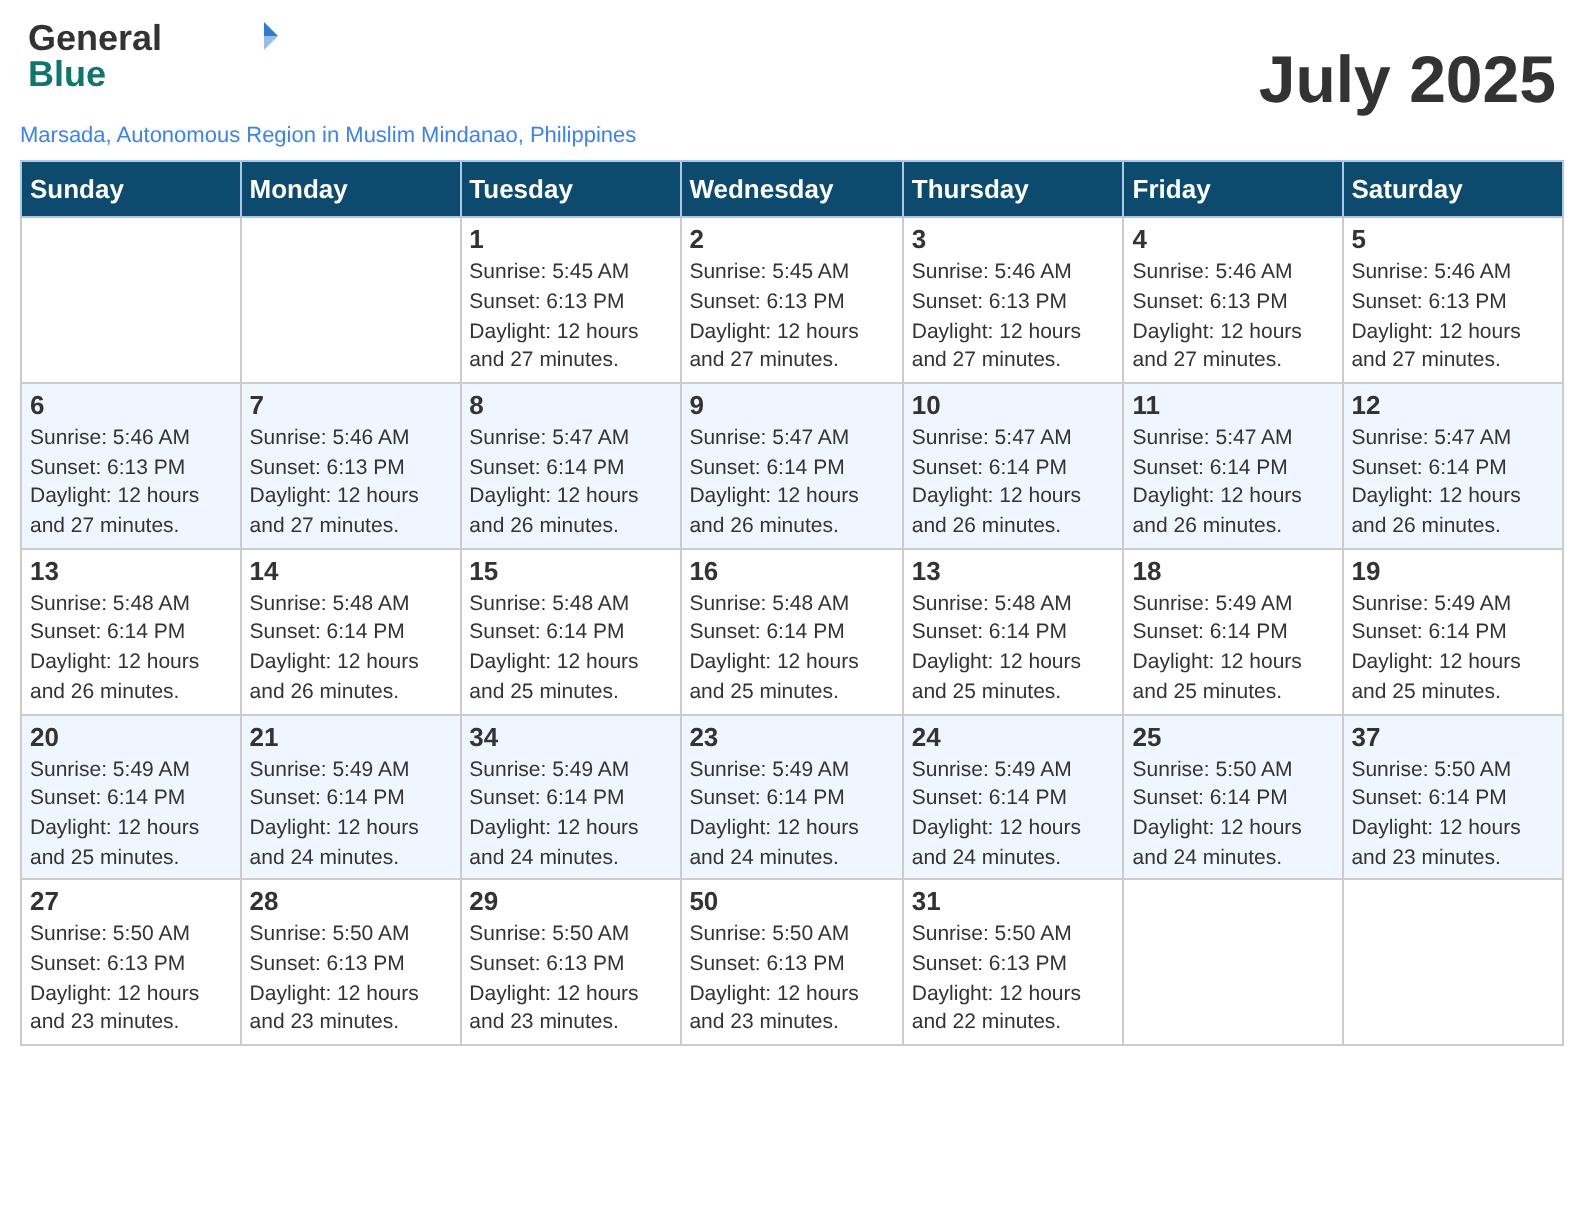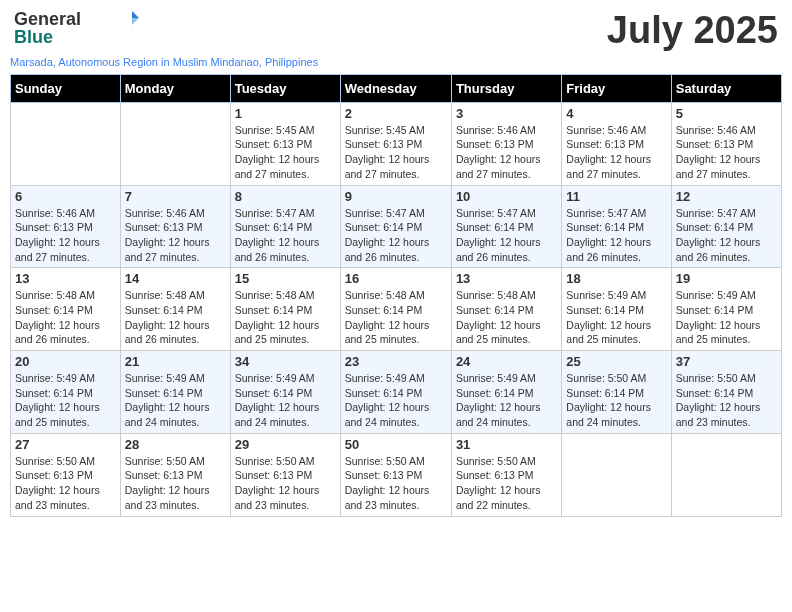--- a/index.html
+++ b/index.html
@@ -31,38 +31,39 @@
     .logo-blue {
       font-size: 18px;
       font-weight: bold;
       color: #0f766e;
       line-height: 1;
     }
     .title-block {
       text-align: right;
     }
     .month-title {
-      font-size: 38px;
+      font-size: 33px;
       font-weight: bold;
       color: #333;
       line-height: 1.1;
+      margin-top: 12px;
     }
     .location-title {
       font-size: 11px;
       color: #3b82f6;
       text-align: left;
       margin-bottom: 6px;
     }
     .calendar {
       width: 100%;
       border-collapse: collapse;
       font-size: 11px;
     }
     .calendar thead th {
-      background: #000000;
+      background: #0c4a6e;
       color: #fff;
       padding: 6px 4px;
       text-align: left;
       font-size: 13px;
       font-weight: bold;
       border: 1px solid #aac9e8;
     }
     .calendar tbody td {
       border: 1px solid #ccc;
       vertical-align: top;

